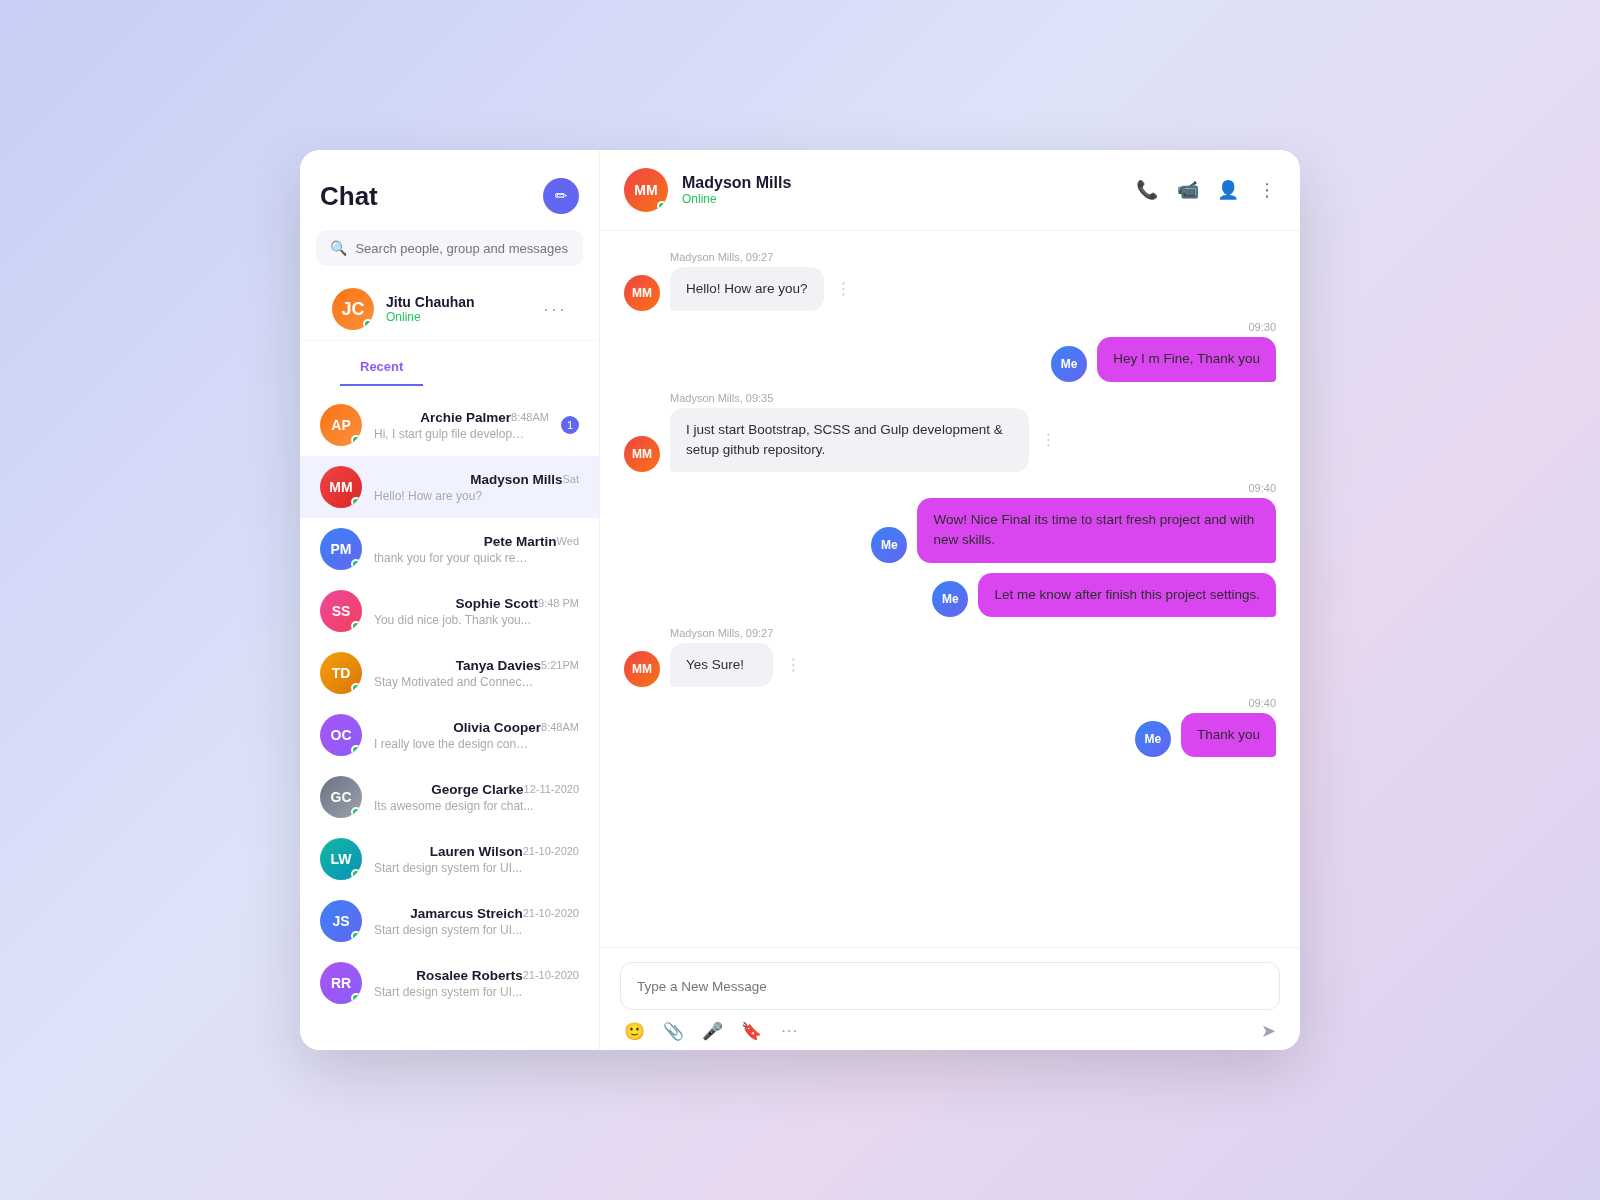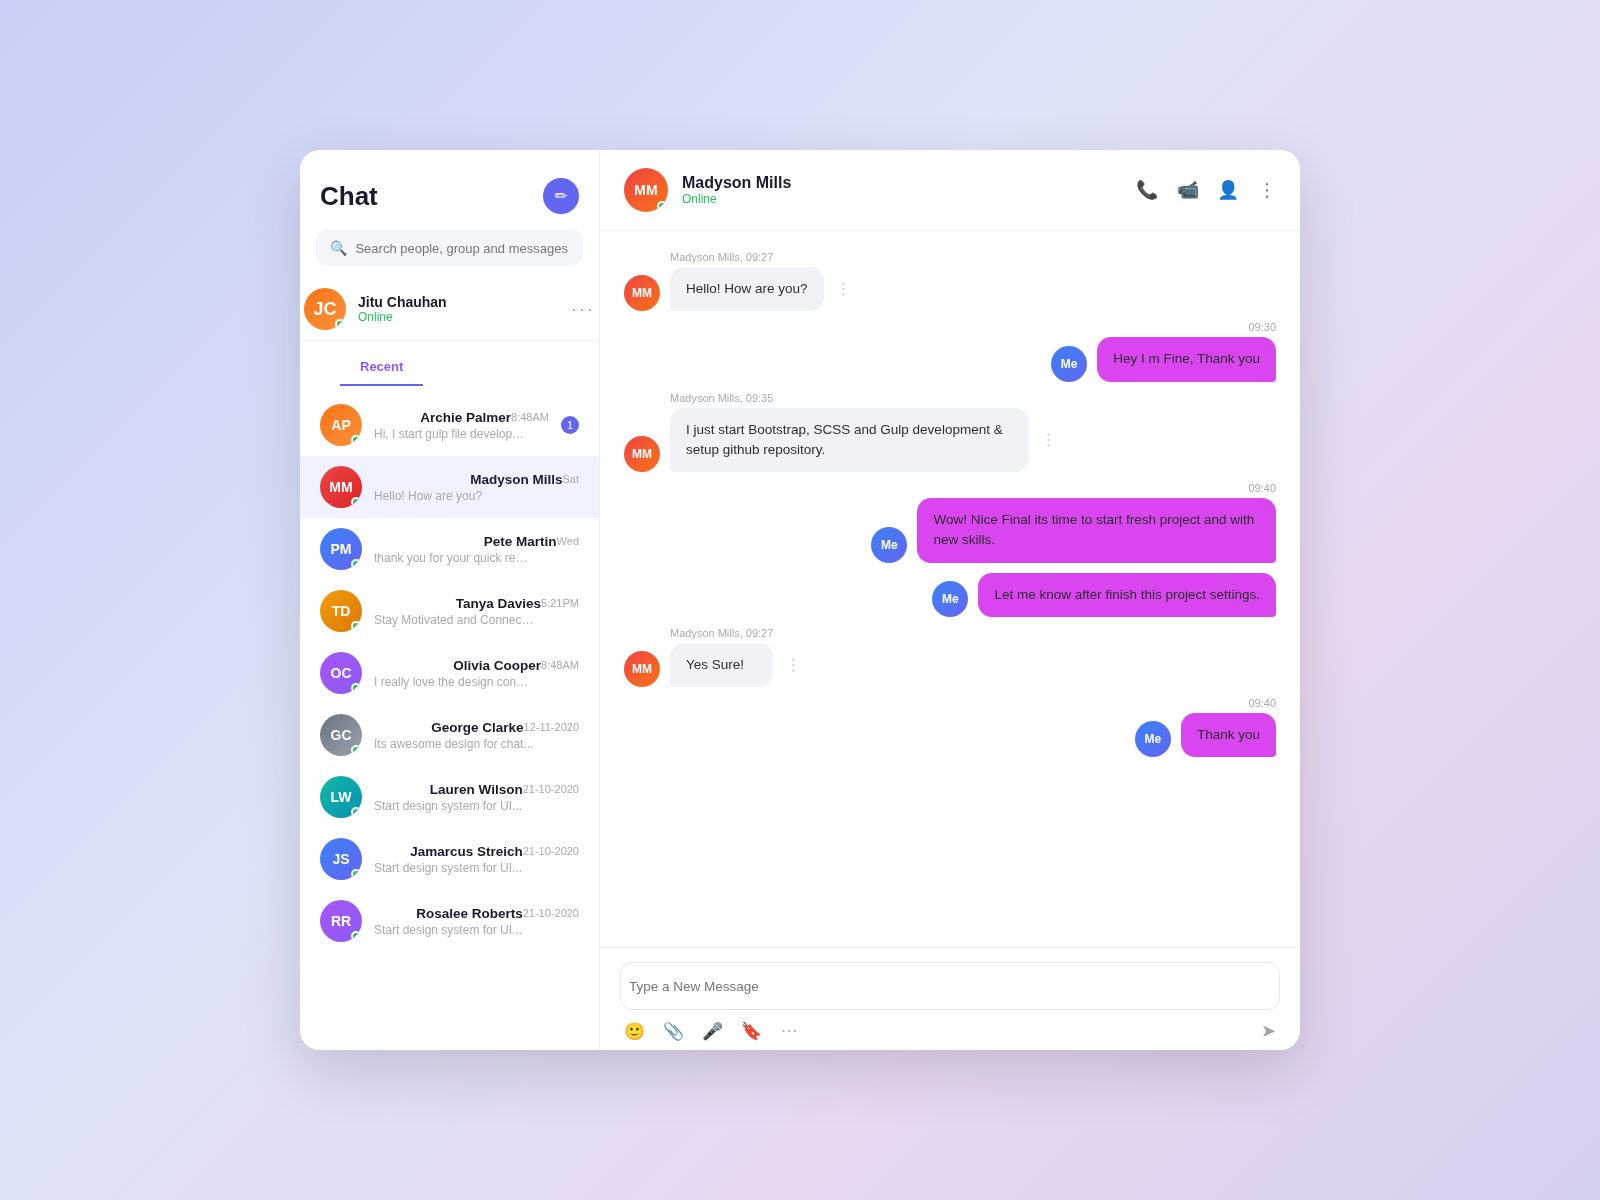--- a/index.html
+++ b/index.html
@@ -65,21 +65,21 @@
     .search-icon { color: #aaa; font-size: 14px; }
     .search-input {
       border: none;
       background: transparent;
       outline: none;
       color: #aaa;
       font-size: 13px;
       width: 100%;
     }
     .pinned-contact {
-      padding: 10px 4px;
+      padding: 10px 32px;
       display: flex;
       align-items: center;
       gap: 12px;
       border-bottom: 1px solid #f5f5f5;
     }
     .pinned-avatar {
       width: 42px;
       height: 42px;
       border-radius: 50%;
       background: #c0c0c0;
@@ -238,21 +238,21 @@
     }
 
     
     .message-input-area {
       border-top: 1px solid #f0f0f0;
       padding: 14px 20px 8px;
     }
     .message-input-box {
       border: 1.5px solid #e8e8e8;
       border-radius: 12px;
-      padding: 14px 8px;
+      padding: 14px 16px;
       margin-bottom: 10px;
     }
     .message-input-box input {
       width: 100%;
       border: none;
       outline: none;
       font-size: 13.5px;
       color: #aaa;
     }
     .message-toolbar {
@@ -332,20 +332,34 @@
     <div class="contact-avatar av-blue">
       <div class="av-face" style="font-size:14px;">PM</div>
       <div class="online-dot"></div>
     </div>
     <div class="contact-info">
       <div class="contact-top">
         <span class="contact-name">Pete Martin</span>
         <span class="contact-time">Wed</span>
       </div>
       <div class="contact-preview">thank you for your quick reply...</div>
+    </div>
+
+  </div>
+        <div class="contact-item">
+    <div class="contact-avatar av-pink">
+      <div class="av-face" style="font-size:14px;">SS</div>
+      <div class="online-dot"></div>
+    </div>
+    <div class="contact-info">
+      <div class="contact-top">
+        <span class="contact-name">Sophie Scott</span>
+        <span class="contact-time">9:48 PM</span>
+      </div>
+      <div class="contact-preview">You did nice job. Thank you...</div>
     </div>
 
   </div>
         <div class="contact-item">
     <div class="contact-avatar av-amber">
       <div class="av-face" style="font-size:14px;">TD</div>
       <div class="online-dot"></div>
     </div>
     <div class="contact-info">
       <div class="contact-top">

